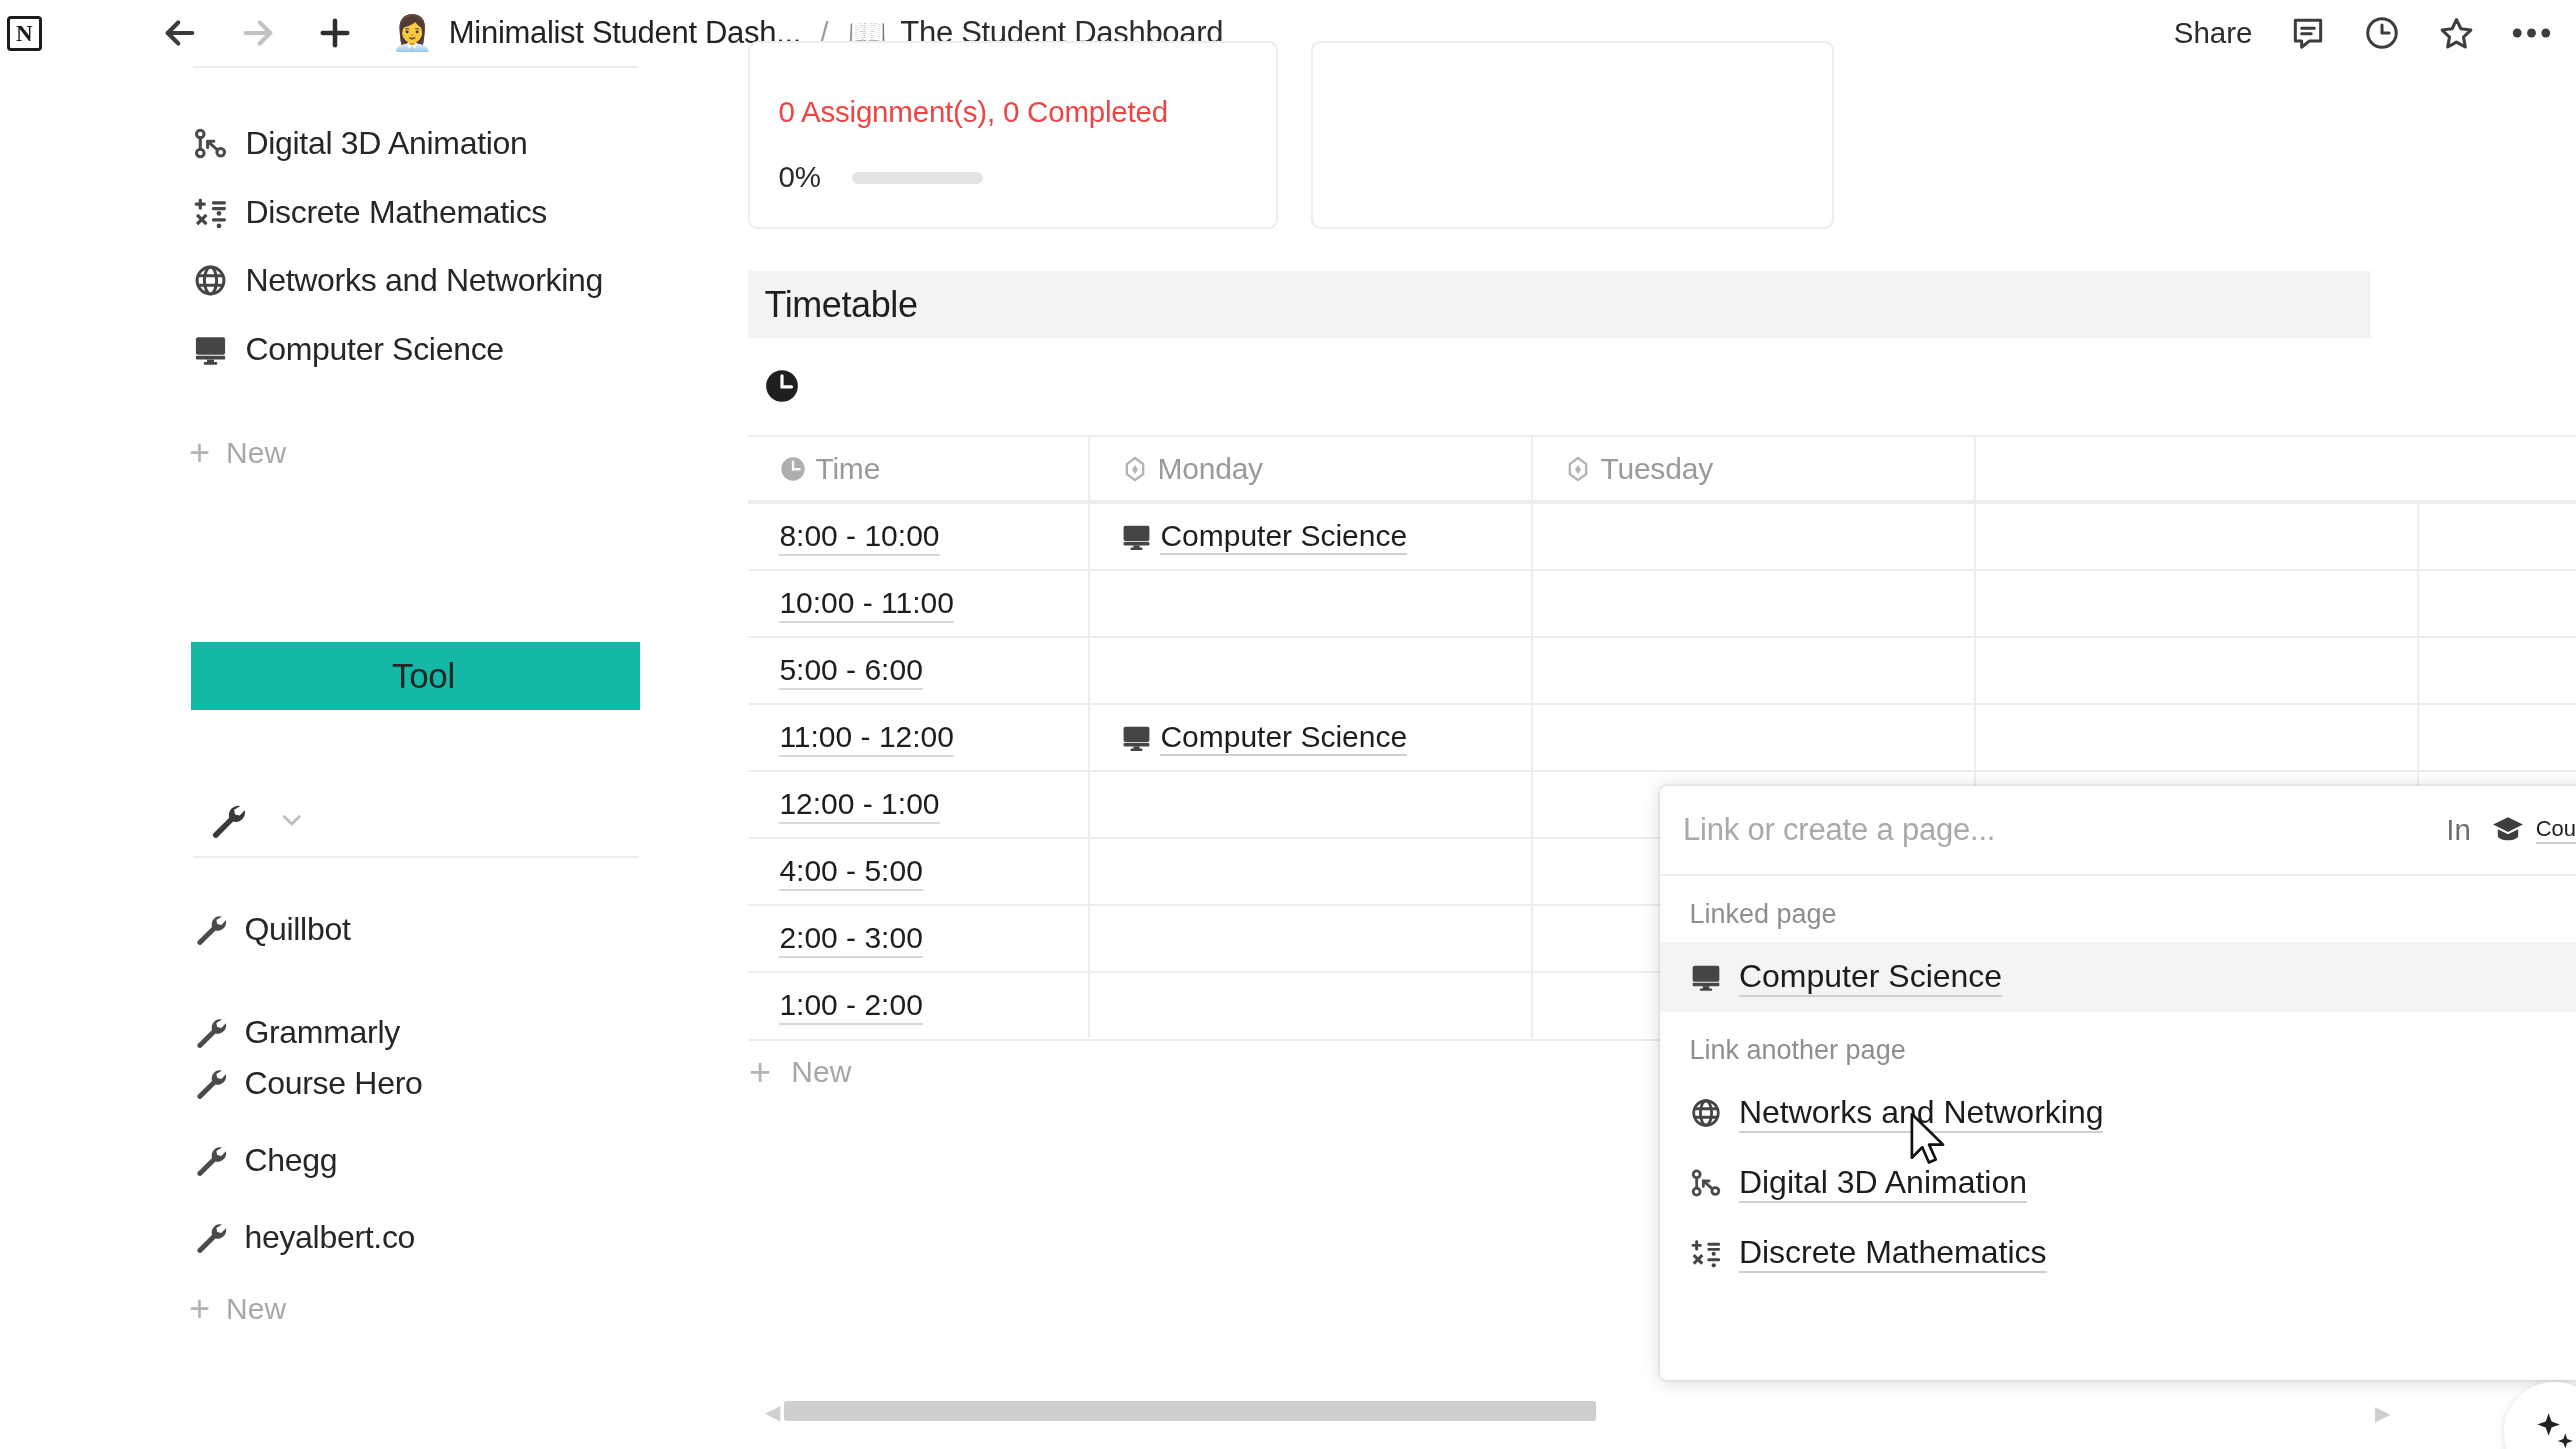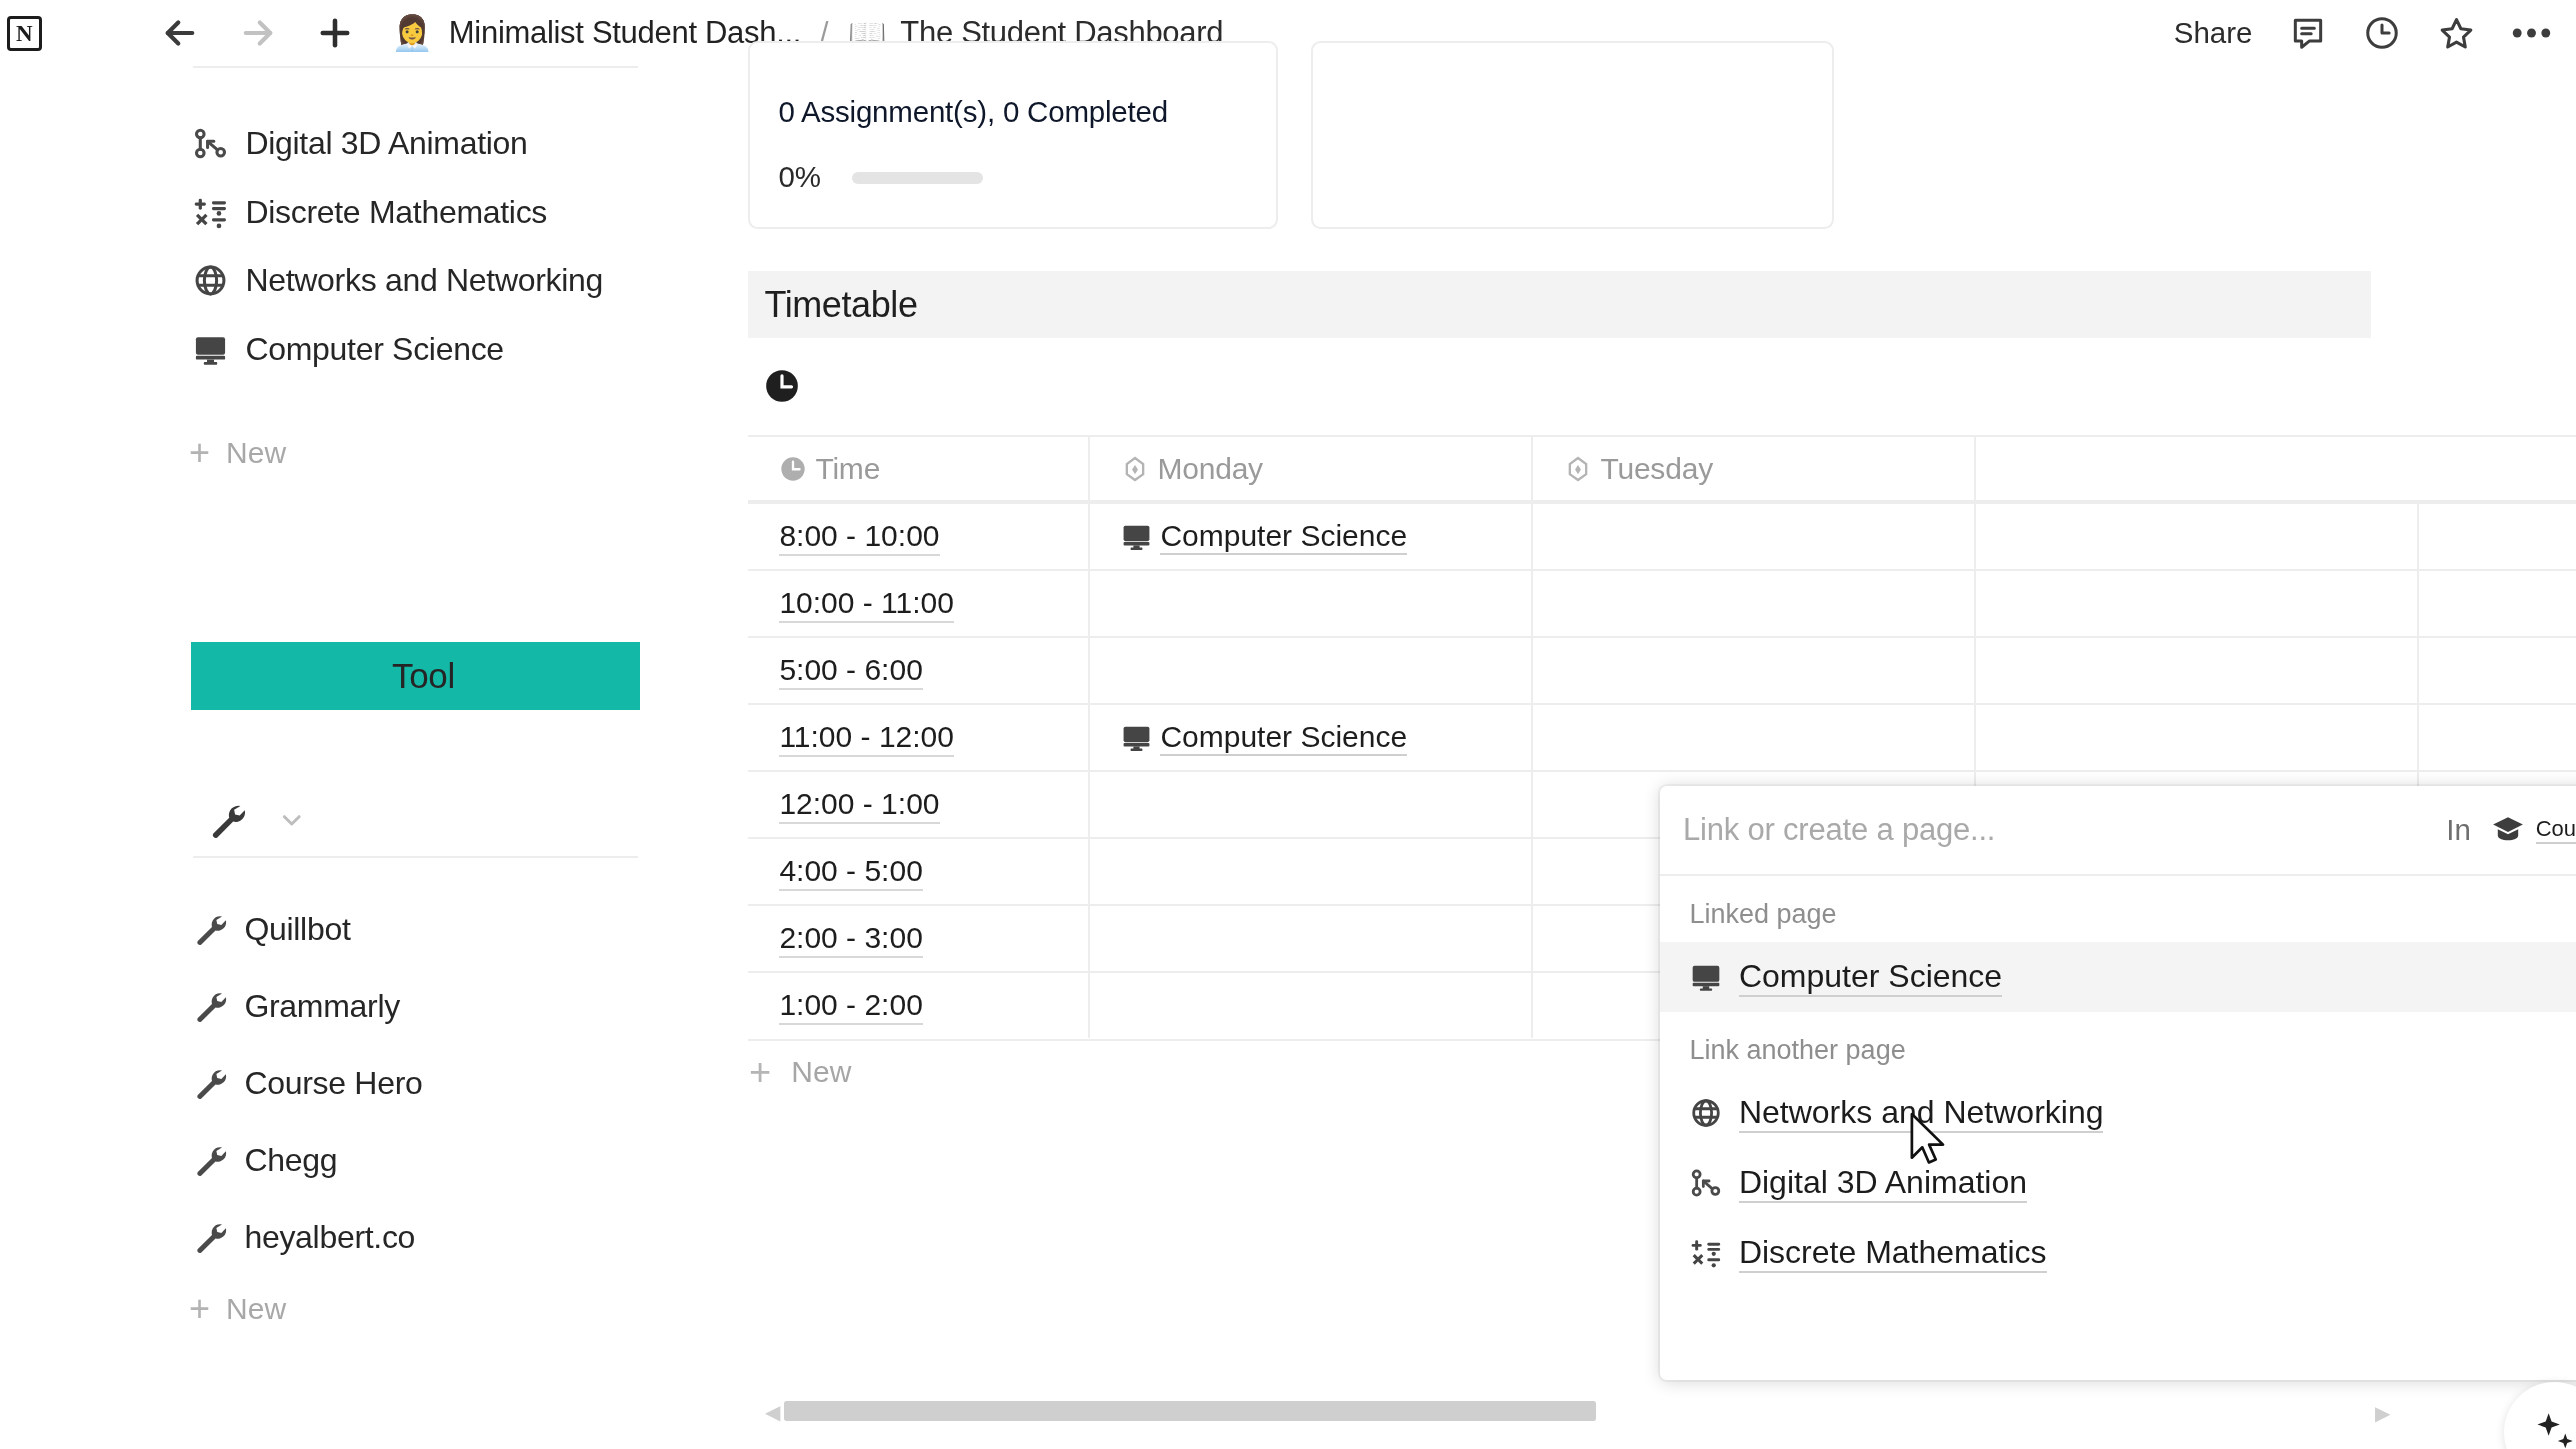--- a/index.html
+++ b/index.html
@@ -80,21 +80,21 @@
   }
 
   svg { display: block; }
 
   
   #main { position: absolute; left: 731px; top: 66px; width: 1845px; height: 1383px; }
 
   .card {
     position: absolute; border: 2px solid #ededed; border-radius: 9.4px; background: #fff;
   }
-  .card-text { position:absolute; font-size: 29.5px; color: #0f172a; letter-spacing:-0.2px; }
+  .card-text { position:absolute; font-size: 29.5px; color: #ef4444; letter-spacing:-0.2px; }
   .pct { position:absolute; font-size: 29.5px; color: #2a2a2a; }
   .progress-track {
     position:absolute; height: 12px; border-radius: 6px; background: #e4e4e4;
   }
 
   #timetable-header {
     position: absolute; left: 17.4px; top: 205px; width: 1623px; height: 67px;
     background: #f3f3f3; display: flex; align-items: center; padding-left: 16px;
   }
   #timetable-header .t { font-size: 36px; color: #1f1f1f; letter-spacing:-0.4px; }
@@ -315,21 +315,21 @@
   <div class="side-divider" style="top:790px;"></div>
 
   <div class="side-item" style="top:834px;">
     <span>
         <svg width="34" height="34" viewBox="0 0 24 24" fill="#4a4a4a">
           <path d="M20.5 3.2a5.9 5.9 0 0 0-7.1 7.3L3.4 20.5a1.8 1.8 0 0 0 2.5 2.5l10-10a5.9 5.9 0 0 0 7.3-7.1l-3.2 3.2-2.9-.6-.6-2.9z"></path>
         </svg>
       </span>
     <span class="lbl">Quillbot</span>
   </div>
-  <div class="side-item" style="top:911px;">
+  <div class="side-item" style="top:937px;">
     <span>
         <svg width="34" height="34" viewBox="0 0 24 24" fill="#4a4a4a">
           <path d="M20.5 3.2a5.9 5.9 0 0 0-7.1 7.3L3.4 20.5a1.8 1.8 0 0 0 2.5 2.5l10-10a5.9 5.9 0 0 0 7.3-7.1l-3.2 3.2-2.9-.6-.6-2.9z"></path>
         </svg>
       </span>
     <span class="lbl">Grammarly</span>
   </div>
   <div class="side-item" style="top:988px;">
     <span>
         <svg width="34" height="34" viewBox="0 0 24 24" fill="#4a4a4a">

